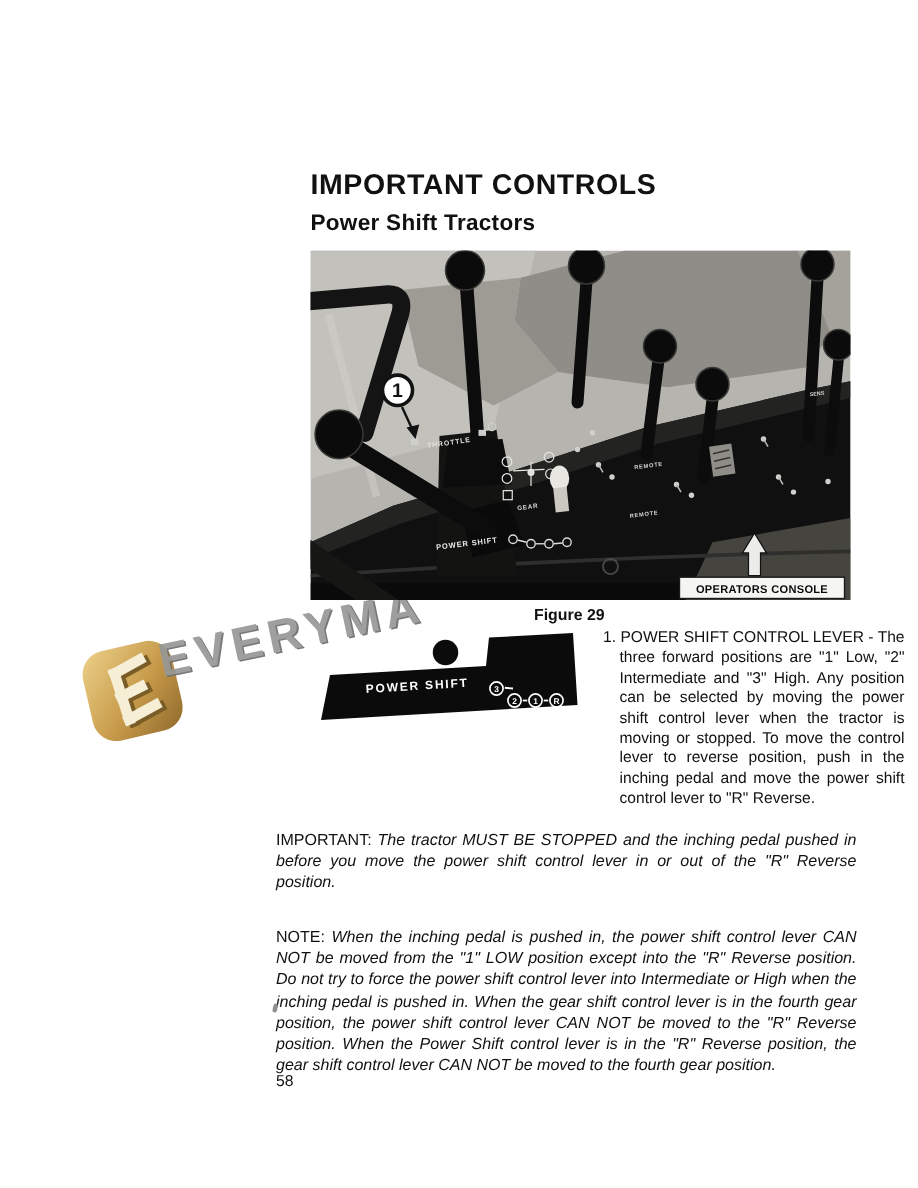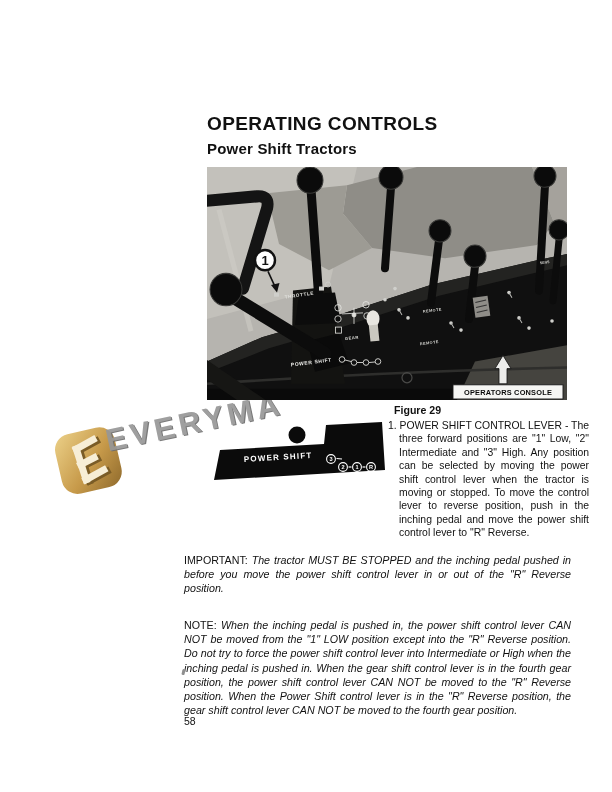--- a/index.html
+++ b/index.html
@@ -3,24 +3,24 @@
 <meta charset="utf-8">
 <style>
   html,body{margin:0;padding:0;background:#e8e8e8;}
   .page{
     position:relative;width:612px;height:792px;background:#ffffff;
     font-family:"Liberation Sans",sans-serif;color:#111;overflow:hidden;margin:0 auto;
   }
   .title{position:absolute;left:207px;top:113px;font-size:19px;font-weight:bold;letter-spacing:.4px;}
   .subtitle{position:absolute;left:207px;top:140px;font-size:15px;font-weight:bold;letter-spacing:.2px;}
   .photo{position:absolute;left:207px;top:167px;width:360px;height:233px;z-index:3;}
-  .figcap{position:absolute;left:356px;top:404px;font-size:10.6px;font-weight:bold;z-index:3;margin-left:38px;}
+  .figcap{position:absolute;left:356px;top:404px;font-size:10.6px;font-weight:bold;z-index:3;}
   .decal{position:absolute;left:206px;top:418px;width:184px;height:66px;z-index:3;}
   .col-right{
-    position:absolute;left:388px;top:419px;width:190px;
+    position:absolute;left:402px;top:419px;width:190px;
     font-size:10.4px;line-height:13.4px;text-align:justify;z-index:3;
     padding-left:11px;text-indent:-11px;
   }
   .para{
     position:absolute;left:184px;width:387px;
     font-size:10.7px;line-height:14.2px;text-align:justify;font-style:italic;z-index:3;
   }
   .para .lead{font-style:normal;font-weight:normal;}
   .para-important{top:553px;}
   .para-note{top:578px;margin-top:40px;}
@@ -61,21 +61,21 @@
           <path d="M30,21 L49,19"></path>
             <path d="M30,21 L27,53"></path>
             <path d="M28,37 L43,36"></path>
             <path d="M27,53 L47,51"></path>
         </g>
       </g>
     </svg>
     <div class="wm-text">EVERYMA</div>
   </div>
 
-  <div class="title">OPERATING CONTROLS</div>
+  <div class="title">IMPORTANT CONTROLS</div>
   <div class="subtitle">Power Shift Tractors</div>
 
   <svg class="photo" viewBox="0 0 360 230" preserveAspectRatio="none">
 
     <rect width="360" height="230" fill="#b6b4af"></rect>
     <polygon points="0,0 150,0 122,118 0,150" fill="#c3c1bb"></polygon>
     <path d="M12,42 L44,162" stroke="#d2d0ca" stroke-width="5" opacity="0.5"></path>
     <polygon points="140,18 210,0 325,0 347,55 330,77 238,90 165,80 136,46" fill="#8f8d87"></polygon>
     <polygon points="325,0 360,0 360,62 347,55" fill="#a5a29c"></polygon>
     <polygon points="60,26 140,18 136,46 165,80 122,102 72,76" fill="#9d9b94"></polygon>

